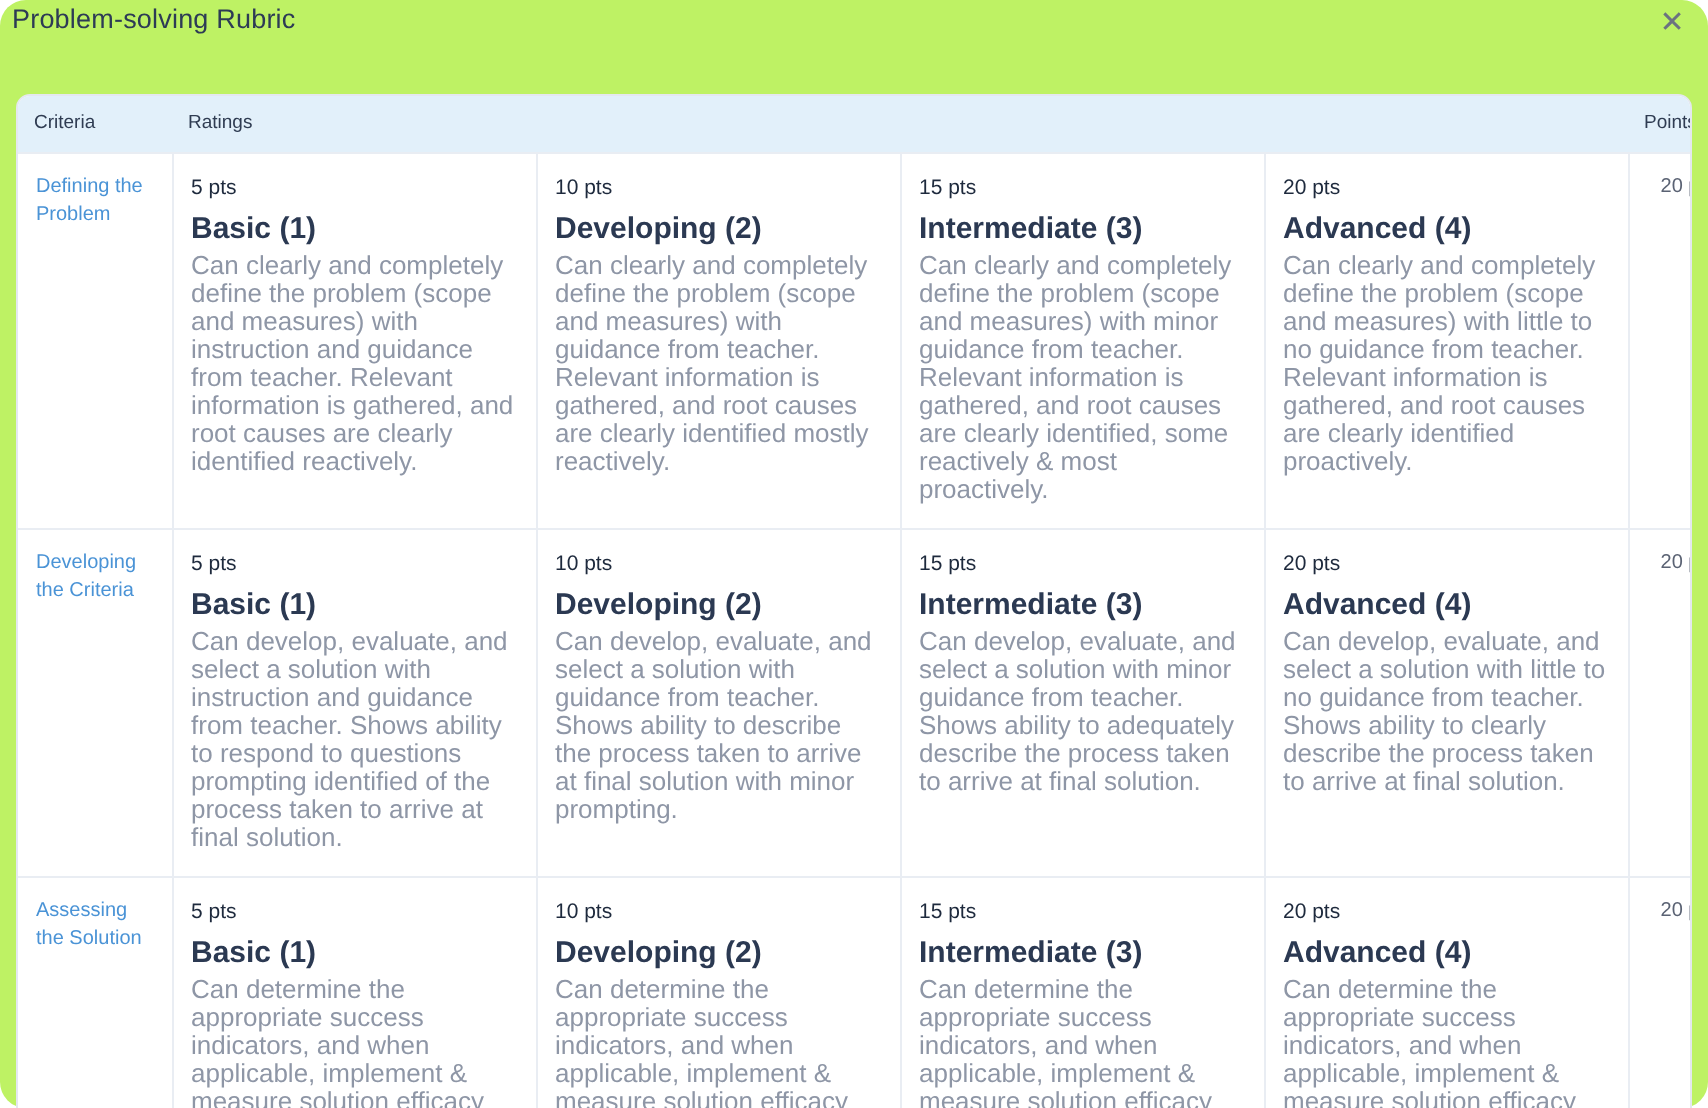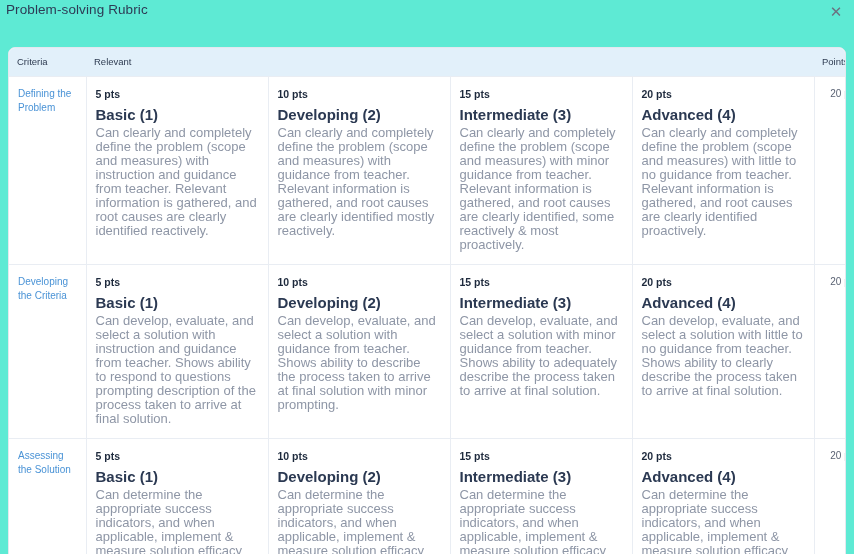--- a/index.html
+++ b/index.html
@@ -6,21 +6,22 @@
   html, body {
     margin: 0; padding: 0;
     width: 854px; height: 554px;
     background: #ffffff;
     font-family: "Liberation Sans", sans-serif;
     overflow: hidden;
   }
   #app {
     position: relative;
     width: 854px; height: 554px;
-    background: #5eead4;
+    background: #bef264;
+    border-radius: 13px;
   }
 
   
   .modal-title {
     position: absolute;
     left: 6px; top: 0px;
     font-size: 13.5px;
     color: #2d3b55;
     letter-spacing: 0.1px;
     line-height: 20px;
@@ -81,21 +82,21 @@
   col.c-points   { width: 57px; }
 
   .criteria-label {
     color: #4a93d6;
     font-size: 10px;
     line-height: 13.5px;
   }
   .rating-pts {
     color: #1e2a3d;
     font-size: 10.5px;
-    font-weight: bold;
+    font-weight: normal;
     line-height: 14px;
     margin-bottom: 7px;
   }
   .rating-name {
     color: #2b3952;
     font-size: 15px;
     font-weight: bold;
     line-height: 13px;
     margin-bottom: 5px;
   }
@@ -134,21 +135,21 @@
         <col class="c-criteria">
           <col class="c-rating">
           <col class="c-rating">
           <col class="c-rating">
           <col class="c-rating">
           <col class="c-points">
       </colgroup>
       <thead>
         <tr>
           <th>Criteria</th>
-          <th colspan="4">Relevant</th>
+          <th colspan="4">Ratings</th>
           <th class="col-points-head">Points</th>
         </tr>
       </thead>
       <tbody>
 
         <tr>
           <td>
             <div class="criteria-label">Defining the Problem</div>
           </td>
           <td>
@@ -176,21 +177,21 @@
           </td>
         </tr>
 
         <tr>
           <td>
             <div class="criteria-label">Developing the Criteria</div>
           </td>
           <td>
             <div class="rating-pts">5 pts</div>
             <div class="rating-name">Basic (1)</div>
-            <div class="rating-desc">Can develop, evaluate, and select a solution with instruction and guidance from teacher. Shows ability to respond to questions prompting description of the process taken to arrive at final solution.</div>
+            <div class="rating-desc">Can develop, evaluate, and select a solution with instruction and guidance from teacher. Shows ability to respond to questions prompting identified of the process taken to arrive at final solution.</div>
           </td>
           <td>
             <div class="rating-pts">10 pts</div>
             <div class="rating-name">Developing (2)</div>
             <div class="rating-desc">Can develop, evaluate, and select a solution with guidance from teacher. Shows ability to describe the process taken to arrive at final solution with minor prompting.</div>
           </td>
           <td>
             <div class="rating-pts">15 pts</div>
             <div class="rating-name">Intermediate (3)</div>
             <div class="rating-desc">Can develop, evaluate, and select a solution with minor guidance from teacher. Shows ability to adequately describe the process taken to arrive at final solution.</div>

